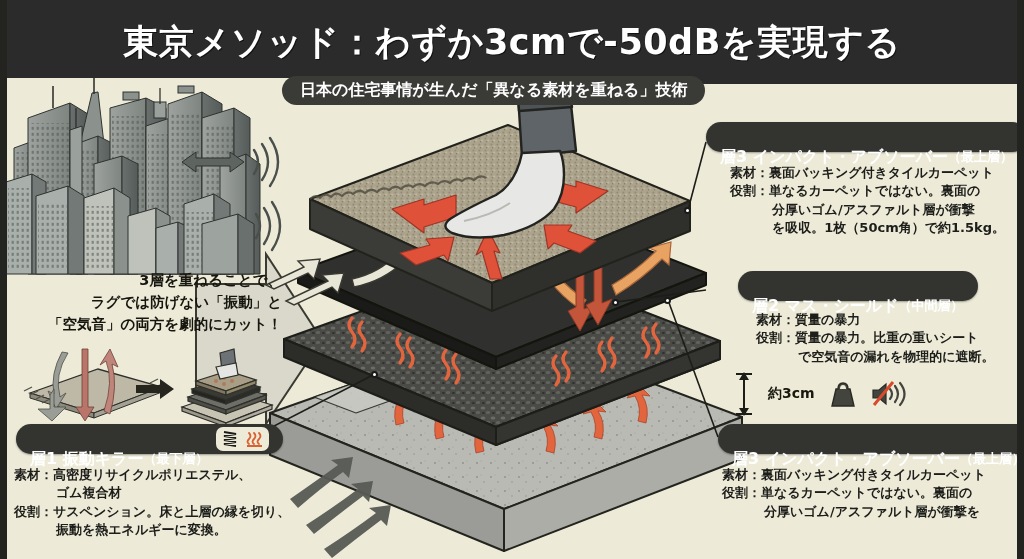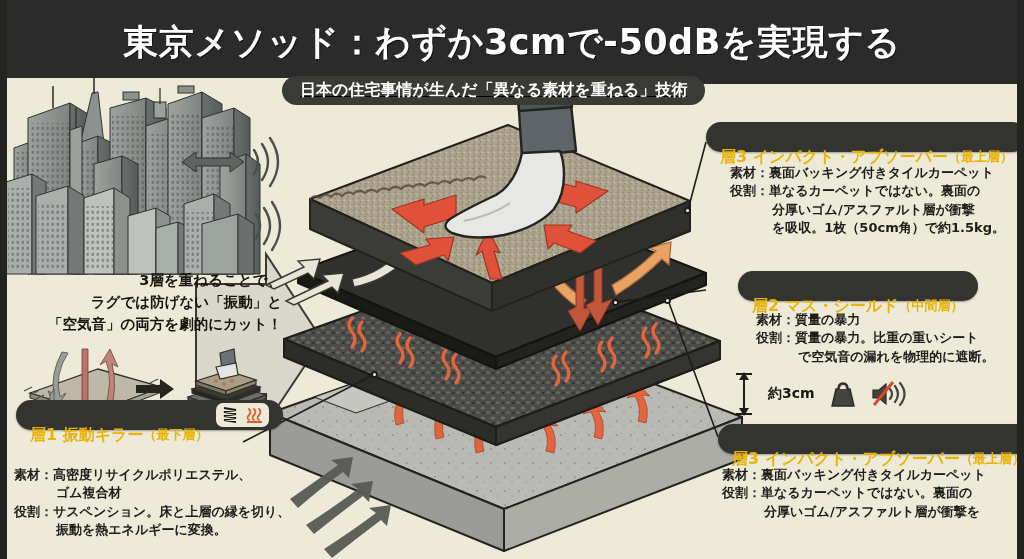--- a/index.html
+++ b/index.html
@@ -19,31 +19,31 @@
     color:#FFFFFF; font-size:35px; font-weight:bold; letter-spacing:.5px;
     text-shadow:1px 1px 0 rgba(0,0,0,.6);
   }
   .side-edge{position:absolute;top:0;width:7px;height:559px;background:#23231f;z-index:40;}
   .side-edge.l{left:0;} .side-edge.r{right:0;}
 
   
   .subtitle-pill{
     position:absolute; left:282px; top:76px; height:29px;
     padding:0 18px; background:#3A3A36; border-radius:15px;
-    display:flex; align-items:center; z-index:20;text-decoration:underline;
+    display:flex; align-items:center; z-index:20;
   }
   .subtitle-pill span{ color:#FFF; font-size:16px; font-weight:bold; white-space:nowrap; }
 
   
   .pill{
     position:absolute; background:#333330; border-radius:16px; height:30px;
     display:flex; align-items:center; padding:0 14px; z-index:22;
     box-shadow:0 1px 2px rgba(0,0,0,.35);
   }
-  .pill .pill-text{ color:#eab308; font-size:16px; font-weight:bold; white-space:nowrap;margin-top:40px; }
+  .pill .pill-text{ color:#ffffff; font-size:16px; font-weight:bold; white-space:nowrap;margin-top:40px; }
   .pill .pill-sub{ font-size:13px; }
 
   .badge{
     margin-left:8px; background:#EDEBD8; border-radius:7px; height:24px;
     display:flex; align-items:center; padding:0 5px; gap:5px;
   }
 
   .body-text{
     position:absolute; z-index:21; color:#1d1d1a; font-size:13px; line-height:1.42;
     font-weight:bold;
@@ -481,21 +481,21 @@
       <span class="lbl">素材：</span>
       <span class="val">裏面バッキング付きタイルカーペット</span>
     </div>
     <div class="row">
       <span class="lbl">役割：</span>
       <span class="val">単なるカーペットではない。裏面の</span>
     </div>
     <div style="padding-left:42px;">分厚いゴム/アスファルト層が衝撃を</div>
   </div>
 
-  <div class="pill" style="left:16px;top:400px;">
+  <div class="pill" style="left:16px;top:424px;">
     <span class="pill-text">層1 振動キラー</span>
     <span class="pill-text pill-sub">（最下層）</span>
     <span class="badge">
       <svg width="18" height="18" viewBox="0 0 18 18">
         <polyline points="3,2 15,4 3,6 15,8 3,10 15,12 3,14 15,16" fill="none" stroke="#1b1b17" stroke-width="1.8"></polyline>
       </svg>
       <svg width="20" height="18" viewBox="0 0 20 18">
         <g fill="none" stroke="#D9602F" stroke-width="1.8" stroke-linecap="round">
           <path d="M5,3 q3,3 0,6 q-3,3 0,5"></path>
           <path d="M10,3 q3,3 0,6 q-3,3 0,5"></path>

